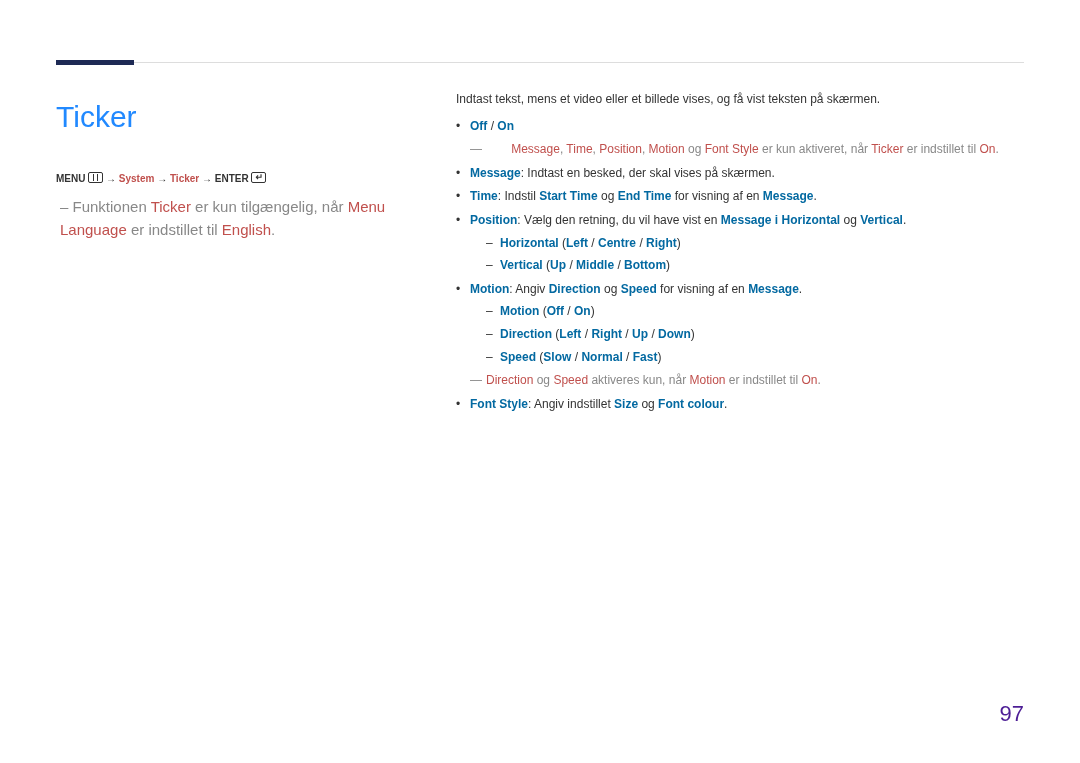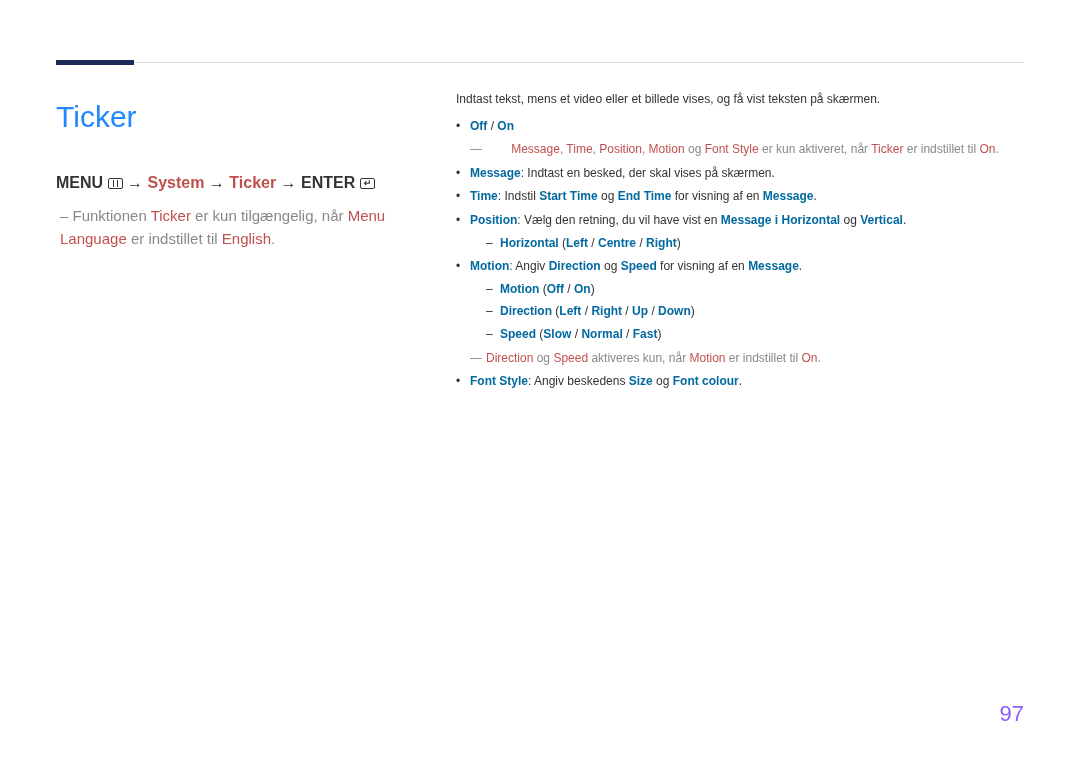--- a/index.html
+++ b/index.html
@@ -43,21 +43,21 @@
     margin-left: 400px;
   }
   h1.title {
     color: #2189ff;
     font-weight: 400;
     font-size: 30px;
     margin-bottom: 30px;
     margin-top: 4px;
   }
   .menu-path {
-    font-size: 16px;
+    font-size: 10px;
     font-weight: 700;
     margin-bottom: 10px;
   }
   .menu-path .hl { color: #c0504d; font-weight: 700; }
   .menu-icon, .enter-icon {
     display: inline-block;
     width: 15px;
     height: 11px;
     border: 1.2px solid #333;
     border-radius: 2px;
@@ -123,21 +123,21 @@
     position: absolute;
     left: 0; top: 0;
     color: #888;
   }
   .dash-note .hl { color: #c0504d; }
   .page-number {
     position: absolute;
     bottom: 32px;
     right: 56px;
     font-size: 22px;
-    color: #8b5cf6;
+    color: #4c1d95;
     font-weight: 300;
   }
 </style>
 </head>
 <body>
 
 <div class="top-hr"></div>
 <div class="top-rule-bar"></div>
 
 <div class="content">
@@ -177,20 +177,23 @@
       <li>
         <span class="bold-hl">Time</span><span>: Indstil </span><span class="bold-hl">Start Time</span><span> og </span><span class="bold-hl">End Time</span><span> for visning af en </span><span class="bold-hl">Message</span><span>.</span>
       </li>
 
       <li>
         <span class="bold-hl">Position</span><span>: Vælg den retning, du vil have vist en </span><span class="bold-hl">Message i </span><span class="bold-hl">Horizontal</span><span> og </span><span class="bold-hl">Vertical</span><span>.</span>
         <ul class="sub">
           <li>
             <span class="bold-hl">Horizontal</span><span> (</span><span class="bold-hl">Left</span><span> / </span><span class="bold-hl">Centre</span><span> / </span><span class="bold-hl">Right</span><span>)</span>
           </li>
+          <li>
+            <span class="bold-hl">Vertical</span><span> (</span><span class="bold-hl">Up</span><span> / </span><span class="bold-hl">Middle</span><span> / </span><span class="bold-hl">Bottom</span><span>)</span>
+          </li>
         </ul>
       </li>
 
       <li>
         <span class="bold-hl">Motion</span><span>: Angiv </span><span class="bold-hl">Direction</span><span> og </span><span class="bold-hl">Speed</span><span> for visning af en </span><span class="bold-hl">Message</span><span>.</span>
         <ul class="sub">
           <li>
             <span class="bold-hl">Motion</span><span> (</span><span class="bold-hl">Off</span><span> / </span><span class="bold-hl">On</span><span>)</span>
           </li>
           <li>
@@ -199,19 +202,19 @@
           <li>
             <span class="bold-hl">Speed</span><span> (</span><span class="bold-hl">Slow</span><span> / </span><span class="bold-hl">Normal</span><span> / </span><span class="bold-hl">Fast</span><span>)</span>
           </li>
         </ul>
         <div class="dash-note" style="margin-left:0;">
           <span class="hl">Direction</span><span> og </span><span class="hl">Speed</span><span> aktiveres kun, når </span><span class="hl">Motion</span><span> er indstillet til </span><span class="hl">On</span><span>.</span>
         </div>
       </li>
 
       <li>
-        <span class="bold-hl">Font Style</span><span>: Angiv beskedens </span><span class="bold-hl">Size</span><span> og </span><span class="bold-hl">Font colour</span><span>.</span>
+        <span class="bold-hl">Font Style</span><span>: Angiv indstillet </span><span class="bold-hl">Size</span><span> og </span><span class="bold-hl">Font colour</span><span>.</span>
       </li>
     </ul>
   </div>
 </div>
 
 <div class="page-number">97</div>
 
 </body></html>

